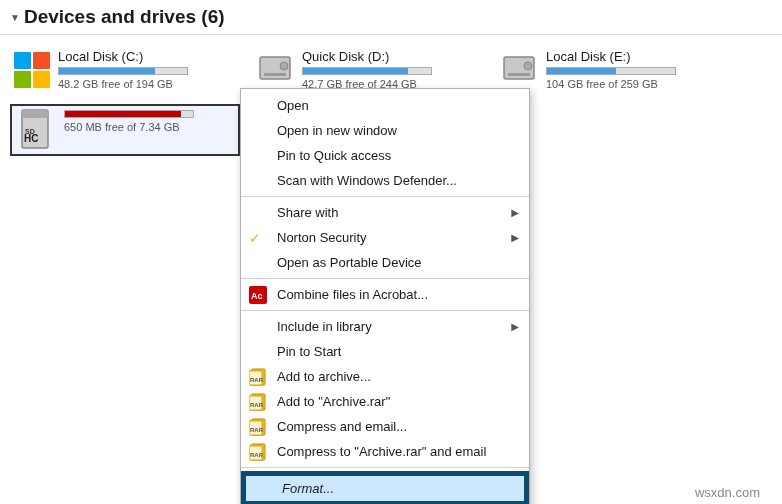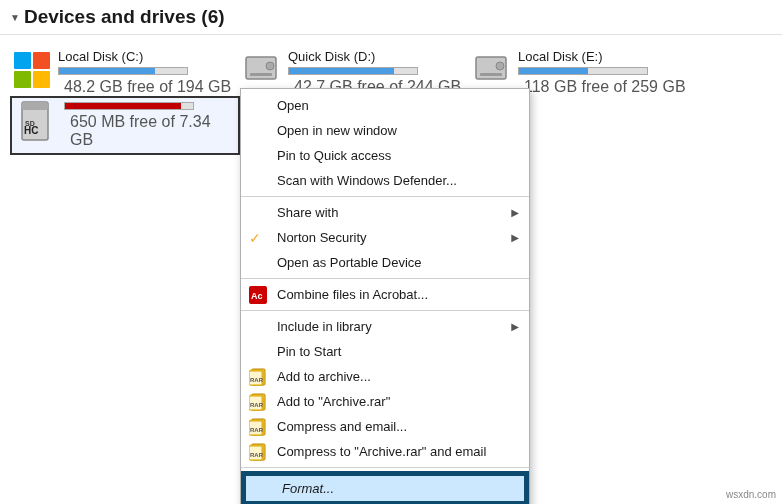--- a/index.html
+++ b/index.html
@@ -38,20 +38,21 @@
       font-weight: 600;
       color: #1a1a1a;
     }
 
     
     .drives-grid {
       display: flex;
       flex-direction: row;
       flex-wrap: wrap;
       padding: 14px 10px 10px 10px;
+      gap: 14px;
     }
 
     .drive-item {
       display: flex;
       flex-direction: row;
       align-items: flex-start;
       width: 230px;
       gap: 8px;
     }
 
@@ -88,23 +89,22 @@
       position: relative;
     }
     .drive-bar-fill {
       height: 100%;
       background: #4a9de2;
     }
     .drive-bar-fill.red {
       background: #c00000;
     }
     .drive-free {
-      font-size: 16px;
+      font-size: 11px;
       color: #555;
-      margin-left: 6px;
     }
 
     
     .win-icon {
       width: 36px;
       height: 36px;
       display: grid;
       grid-template-columns: 1fr 1fr;
       grid-template-rows: 1fr 1fr;
       gap: 2px;
@@ -176,22 +176,22 @@
       bottom: 8px;
       left: 240px;
       font-size: 18px;
       color: #1a1a1a;
     }
 
     
     .watermark {
       position: absolute;
       bottom: 4px;
-      right: 6px;
-      font-size: 10px;
+      right: 22px;
+      font-size: 13px;
       color: #888;
     }
   </style>
 </head>
 <body>
 
 <div class="main-panel">
 
   <div class="devices-header">
     <span class="expand-icon">▼</span>
@@ -241,21 +241,21 @@
           <rect x="4" y="4" width="30" height="22" rx="2" fill="#c8c8c8" stroke="#888" stroke-width="1.5"></rect>
           <rect x="8" y="20" width="22" height="3" rx="1" fill="#999"></rect>
           <circle cx="28" cy="13" r="4" fill="#aaa" stroke="#888" stroke-width="1"></circle>
         </svg>
       </div>
       <div class="drive-info">
         <span class="drive-name">Local Disk (E:)</span>
         <div class="drive-bar-bg">
           <div class="drive-bar-fill" style="width: 54%"></div>
         </div>
-        <span class="drive-free">118 GB free of 259 GB</span>
+        <span class="drive-free">104 GB free of 259 GB</span>
       </div>
     </div>
 
     <div class="drive-item selected">
       <div class="drive-icon">
         <svg width="38" height="44" viewBox="0 0 38 44">
           <rect x="4" y="2" width="26" height="38" rx="2" fill="#d0d0d0" stroke="#888" stroke-width="1.5"></rect>
           <rect x="4" y="2" width="26" height="8" rx="2" fill="#aaa"></rect>
           <text x="7" y="26" font-size="7" font-weight="bold" fill="#333">SD</text>
           <text x="6" y="34" font-size="10" font-weight="900" fill="#222">HC</text>

